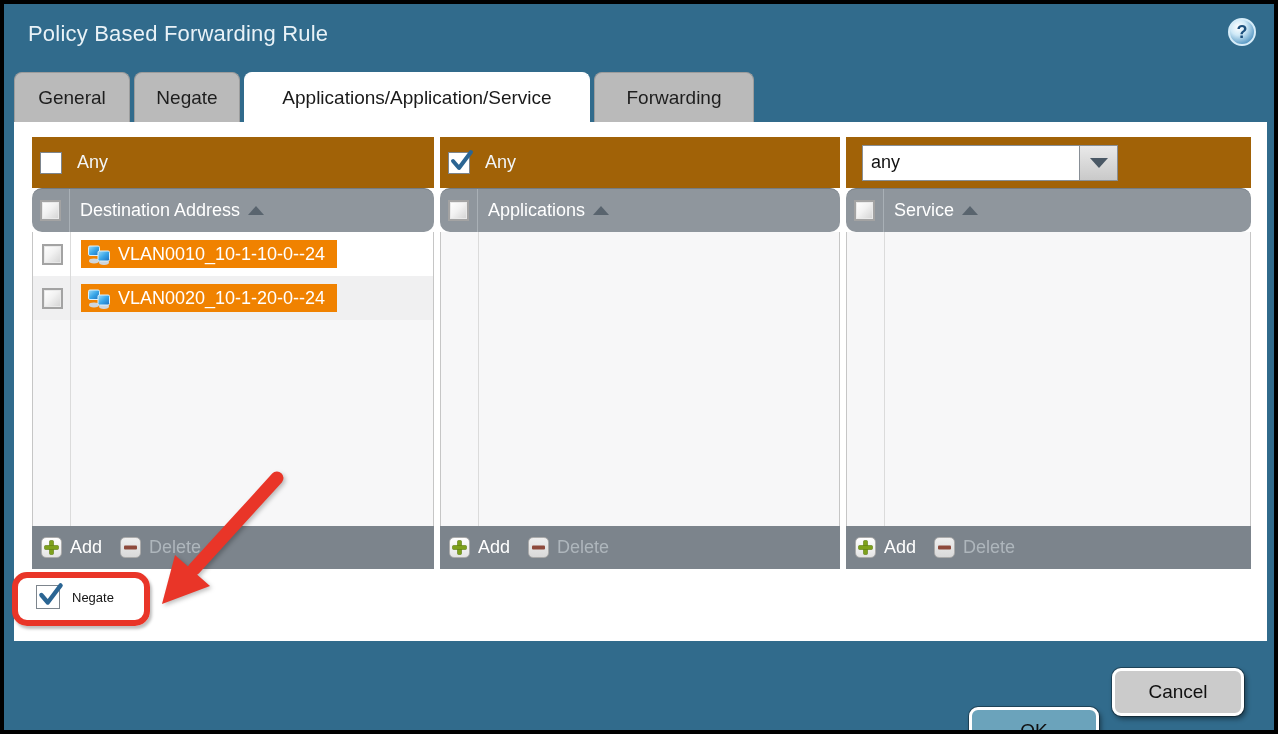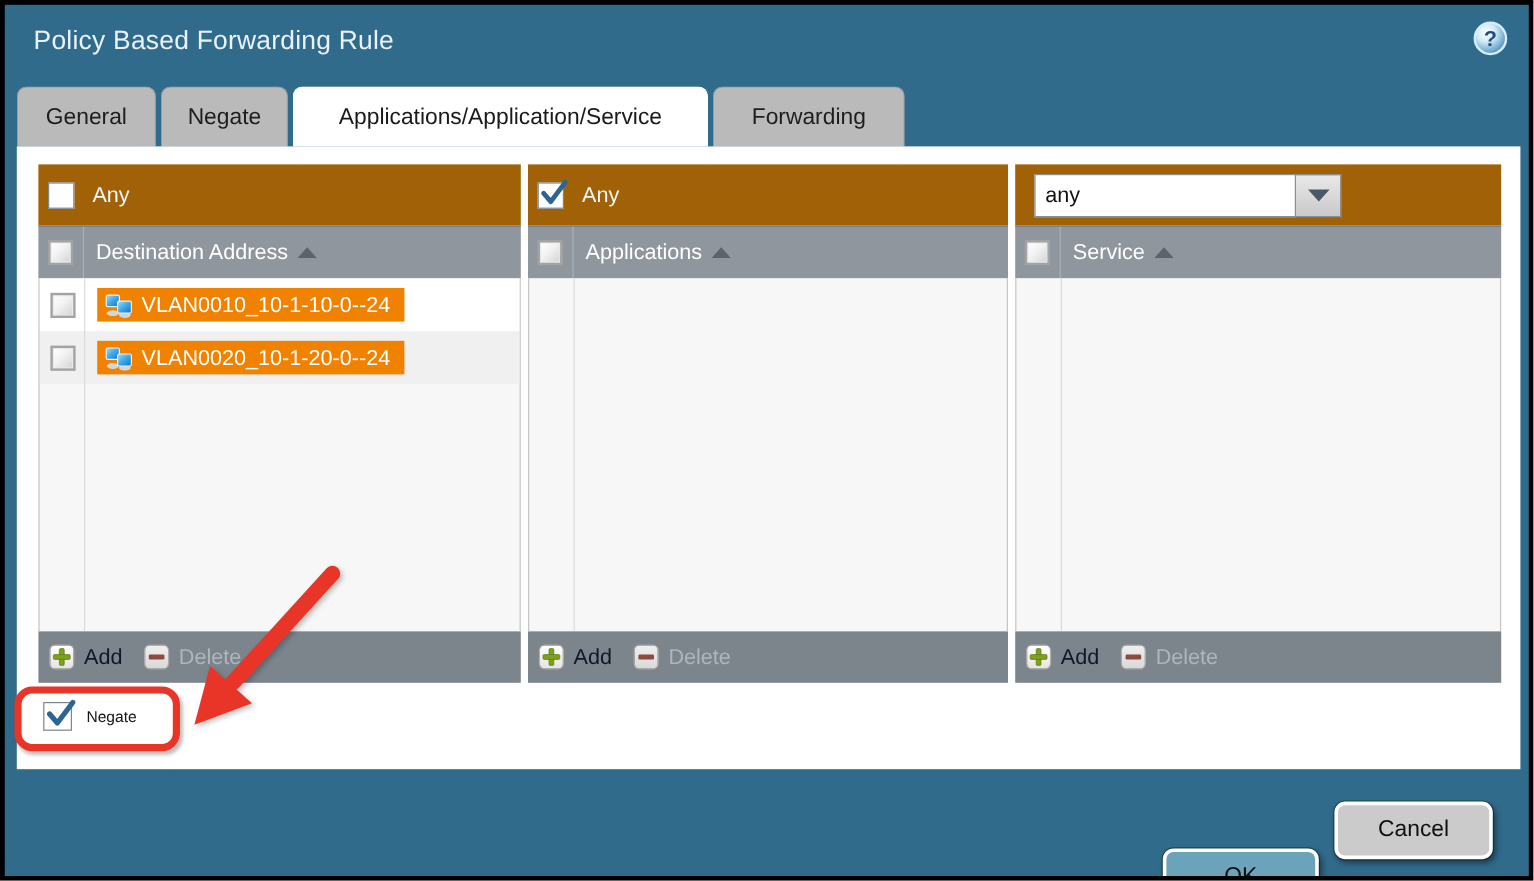--- a/index.html
+++ b/index.html
@@ -25,21 +25,21 @@
 
   .content { position:absolute; left:10px; top:118px; width:1253px; height:519px; background:#FFFFFF; }
 
   .panel { position:absolute; top:15px; height:432px; display:flex; flex-direction:column; }
   .panel.p-dest { left:18px; width:402px; }
   .panel.p-app  { left:426px; width:400px; }
   .panel.p-svc  { left:832px; width:405px; }
 
   .phead { height:51px; background:#a16207; display:flex; align-items:center; padding-left:8px; flex:none; }
   .phead .any-label { color:#F2F5F7; font-size:18px; margin-left:15px; }
-  .pcol  { height:44px; background:#8F969D; display:flex; align-items:center; flex:none; border-top:1px solid #747C84; }
+  .pcol  { height:44px; background:#8F969D; display:flex; align-items:center; flex:none; border-top:1px solid #747C84;border-radius:10px; }
   .pcol .cbcell { width:38px; display:flex; justify-content:center; align-items:center; align-self:stretch; border-right:1px solid #A9B0B6; }
   .pcol .col-label { color:#FFFFFF; font-size:18px; margin-left:10px; display:flex; align-items:center; gap:8px; }
   .plist { flex:1; background:#F7F7F8; border-left:1px solid #C6C6C6; border-right:1px solid #C6C6C6; position:relative; overflow:hidden; }
   .plist::before { content:""; position:absolute; left:37px; top:0; bottom:0; width:1px; background:#DBDBDB; }
   .pfoot { height:43px; background:#7C848C; display:flex; align-items:center; gap:18px; padding-left:9px; flex:none; }
 
   .row { height:44px; display:flex; align-items:center; }
   .row.odd { background:#FFFFFF; } .row.even { background:#F0F0F1; }
   .row .cbcell { width:38px; display:flex; justify-content:center; }
   .orange-item { margin-left:10px; height:28px; display:inline-flex; align-items:center; gap:7px;
@@ -50,21 +50,21 @@
   .cb-3d { width:21px; height:21px; border:2px solid #A3A3A3; flex:none;
            background:linear-gradient(135deg,#ffffff 0%,#f2f2f2 45%,#d2d2d2 100%);
            box-shadow:inset 0 0 0 1px #e9e9e9; }
   .checkmark { position:absolute; left:-1px; top:-6px; pointer-events:none; }
 
   
   .foot-btn { display:flex; align-items:center; gap:8px; cursor:pointer; }
   .icon-sq { width:21px; height:21px; border-radius:5px; border:1px solid #ABABAB;
              background:linear-gradient(#ffffff,#e4e4e4); display:flex; align-items:center; justify-content:center; }
   .foot-btn.disabled .icon-sq { background:linear-gradient(#efefef,#d9d9d9); }
-  .foot-btn .lbl { color:#0f172a; font-size:18px; }
+  .foot-btn .lbl { color:#ffffff; font-size:18px; }
   .foot-btn.disabled .lbl { color:#AEB6BC; }
 
   .sort-up { width:0; height:0; border-left:8px solid transparent; border-right:8px solid transparent;
              border-bottom:9px solid #59646E; }
 
   
   .ddl { display:flex; margin-left:8px; cursor:pointer; }
   .ddl .ddl-value { width:218px; height:36px; background:#FFFFFF; border:1px solid #888f96;
                     font-size:18px; color:#111; display:flex; align-items:center; padding-left:8px; }
   .ddl .ddl-btn { width:38px; height:36px; border:1px solid #888f96; border-left:none;

